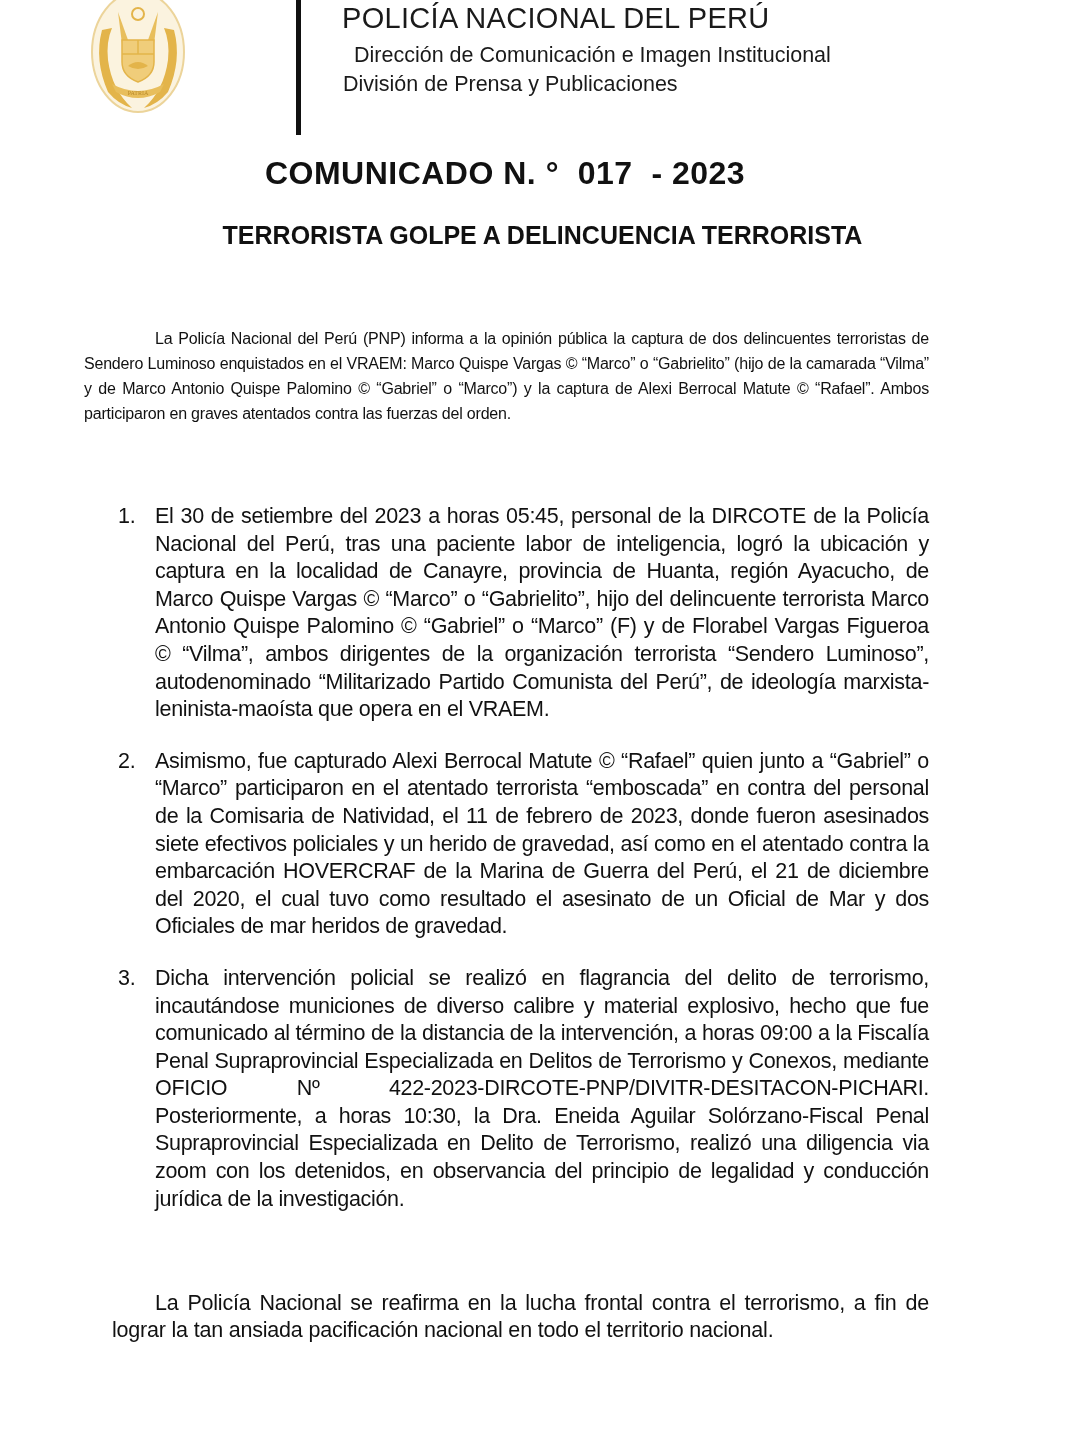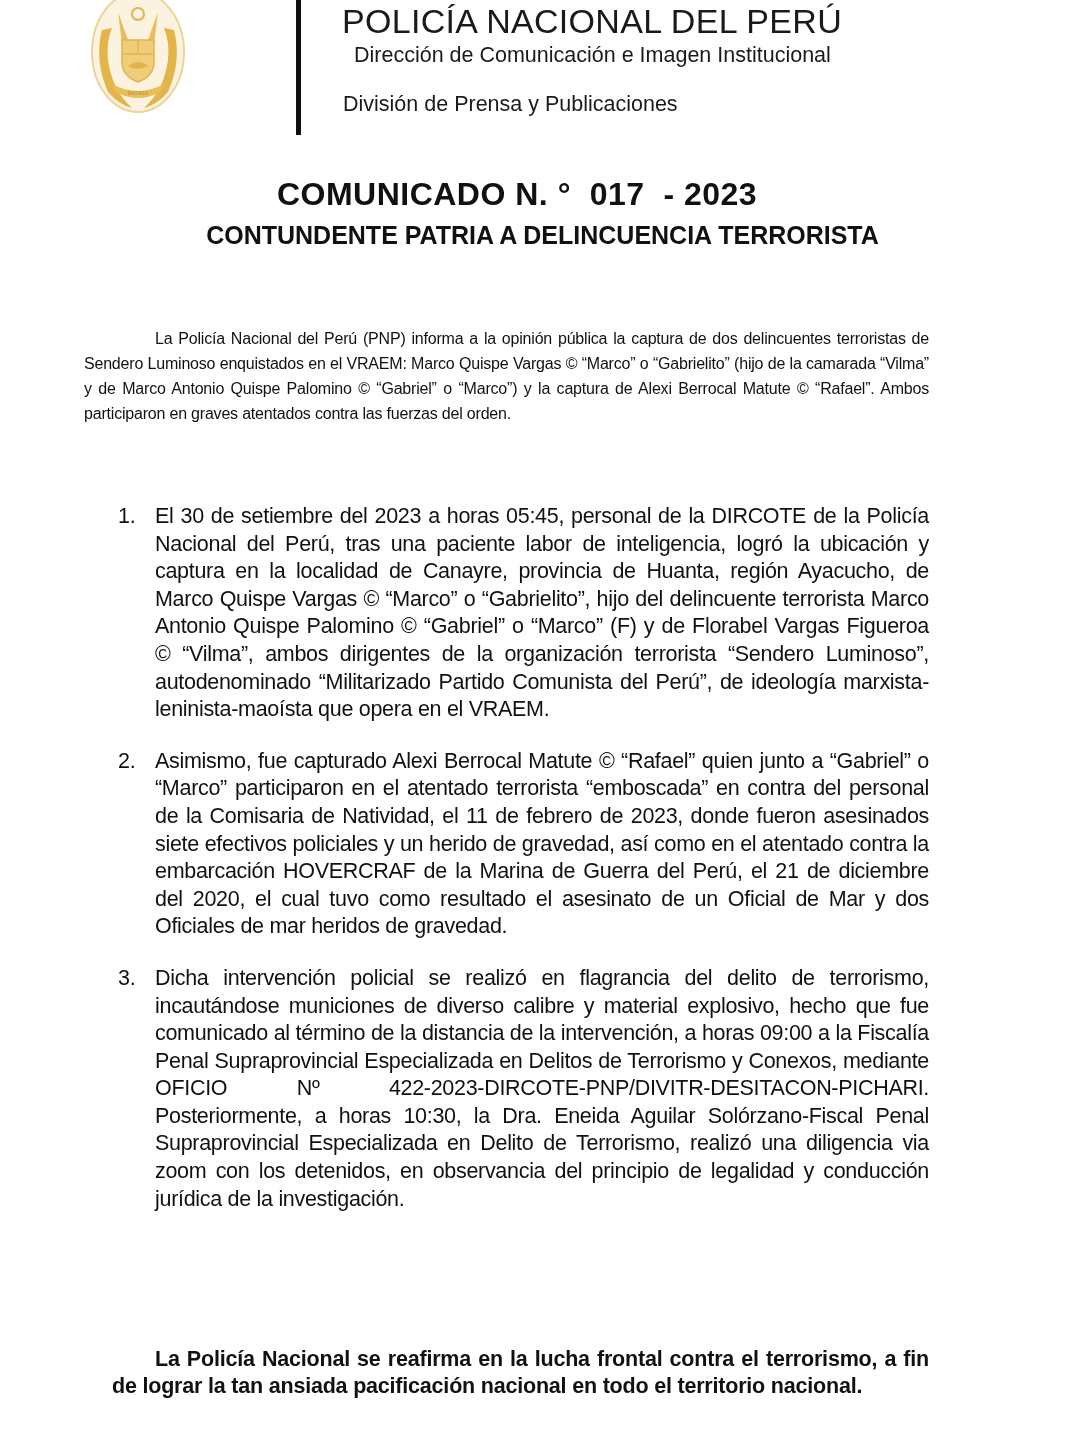--- a/index.html
+++ b/index.html
@@ -3,47 +3,47 @@
   <meta charset="utf-8">
   <style>
     html, body { margin: 0; padding: 0; background: #ffffff; }
     body {
       width: 1080px; height: 1434px; position: relative; overflow: hidden;
       font-family: "Liberation Sans", sans-serif; color: #111111;
     }
     .emblem { position: absolute; left: 88px; top: 0; width: 100px; height: 118px; }
     .vbar { position: absolute; left: 296px; top: 0; width: 5px; height: 135px; background: #111; }
     .hdr-title {
-      position: absolute; left: 342px; top: 2px; font-size: 34px; letter-spacing: 0.3px;
+      position: absolute; left: 342px; top: 2px; font-size: 29px; letter-spacing: 0.3px;
       color: #1a1a1a; white-space: nowrap;
     }
     .hdr-sub { position: absolute; left: 343px; font-size: 21.5px; color: #1a1a1a; white-space: nowrap; }
     .hdr-sub.l1 { top: 43px; margin-left: 11px; }
-    .hdr-sub.l2 { top: 72px; margin-top: 20px; }
+    .hdr-sub.l2 { top: 72px; }
     .comunicado {
-      position: absolute; left: 12px; width: 1010px; top: 155px; text-align: center;
-      font-size: 32px; font-weight: bold; letter-spacing: 0.5px; white-space: pre; margin-top: 21px;
+      position: absolute; left: 0; width: 1010px; top: 155px; text-align: center;
+      font-size: 32px; font-weight: bold; letter-spacing: 0.5px; white-space: pre;
     }
     .headline {
       position: absolute; left: 160px; width: 765px; top: 219px; text-align: center;
       font-size: 25px; font-weight: bold; line-height: 33px;
     }
     .headline span { display: block; }
     .lead {
       position: absolute; left: 84px; width: 845px; top: 310px;
       font-size: 16px; font-weight: normal; line-height: 25px; text-align: justify;
       text-indent: 71px; letter-spacing: -0.2px;
     }
     .items { position: absolute; left: 118px; width: 811px; top: 503px; margin: 0; padding: 0; list-style: none; }
     .item { position: relative; padding-left: 37px; font-size: 21.5px; line-height: 27.6px; text-align: justify; letter-spacing: -0.3px; margin-bottom: 24px; }
     .item .num { position: absolute; left: 0; top: 0; }
     .item.i2 { margin-top: 0; }
     .closing {
-      position: absolute; left: 112px; width: 817px; top: 1324px;
-      font-size: 21.5px; font-weight: bold; line-height: 27.6px; text-align: justify;
+      position: absolute; left: 112px; width: 817px; top: 1268px;
+      font-size: 21.5px; font-weight: normal; line-height: 27.6px; text-align: justify;
       text-indent: 43px; letter-spacing: -0.2px;
     }
   </style>
 </head>
 <body>
 
 <div>
   <svg class="emblem" viewBox="0 0 100 118">
     <ellipse cx="50" cy="52" rx="46" ry="60" fill="#fbf3df" stroke="#ecd49a" stroke-width="2"></ellipse>
     <path d="M14 30 Q6 60 20 92 Q30 104 44 108 Q24 90 20 60 Q18 42 24 28 Z" fill="#e3b44a"></path>
@@ -60,21 +60,21 @@
   </svg>
   <div class="vbar"></div>
   <div class="hdr-title">POLICÍA NACIONAL DEL PERÚ</div>
   <div class="hdr-sub l1">Dirección de Comunicación e Imagen Institucional</div>
   <div class="hdr-sub l2">División de Prensa y Publicaciones</div>
 </div>
 
 <div class="comunicado">COMUNICADO N. °  017  - 2023</div>
 
 <div class="headline">
-  <span>CONTUNDENTE PATRIA A DELINCUENCIA TERRORISTA</span>
+  <span>TERRORISTA GOLPE A DELINCUENCIA TERRORISTA</span>
 </div>
 
 <p class="lead">La Policía Nacional del Perú (PNP) informa a la opinión pública la captura de dos delincuentes terroristas de Sendero Luminoso enquistados en el VRAEM: Marco Quispe Vargas © “Marco” o “Gabrielito” (hijo de la camarada “Vilma” y de Marco Antonio Quispe Palomino © “Gabriel” o “Marco”) y la captura de Alexi Berrocal Matute © “Rafael”. Ambos participaron en graves atentados contra las fuerzas del orden.</p>
 
 <ol class="items">
   <li class="item">
     <span class="num">1.</span>
     <span>El 30 de setiembre del 2023 a horas 05:45, personal de la DIRCOTE de la Policía Nacional del Perú, tras una paciente labor de inteligencia, logró la ubicación y captura en la localidad de Canayre, provincia de Huanta, región Ayacucho, de Marco Quispe Vargas © “Marco” o “Gabrielito”, hijo del delincuente terrorista Marco Antonio Quispe Palomino © “Gabriel” o “Marco” (F) y de Florabel Vargas Figueroa © “Vilma”, ambos dirigentes de la organización terrorista “Sendero Luminoso”, autodenominado “Militarizado Partido Comunista del Perú”, de ideología marxista-leninista-maoísta que opera en el VRAEM.</span>
   </li>
   <li class="item i2">

